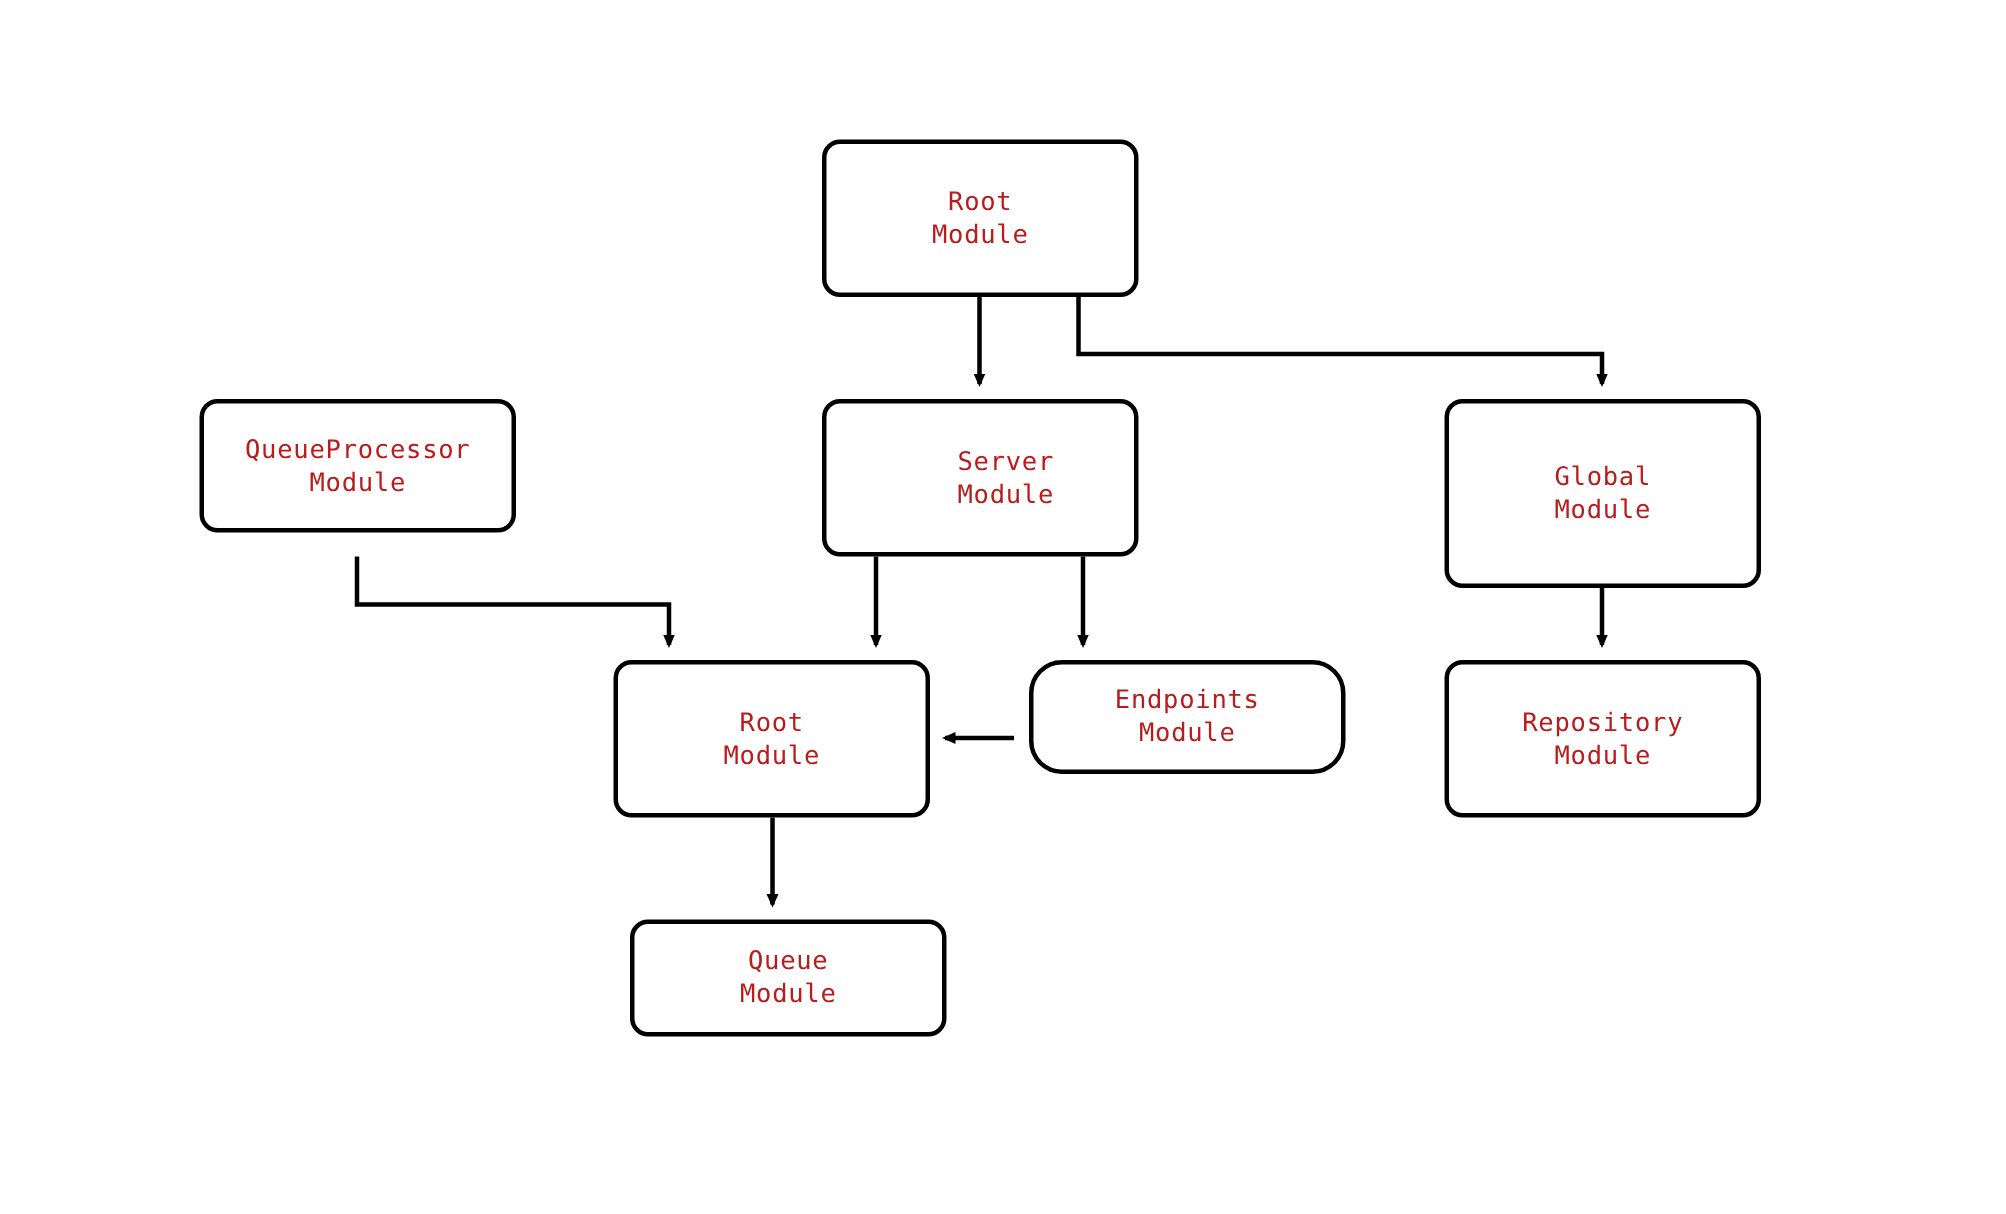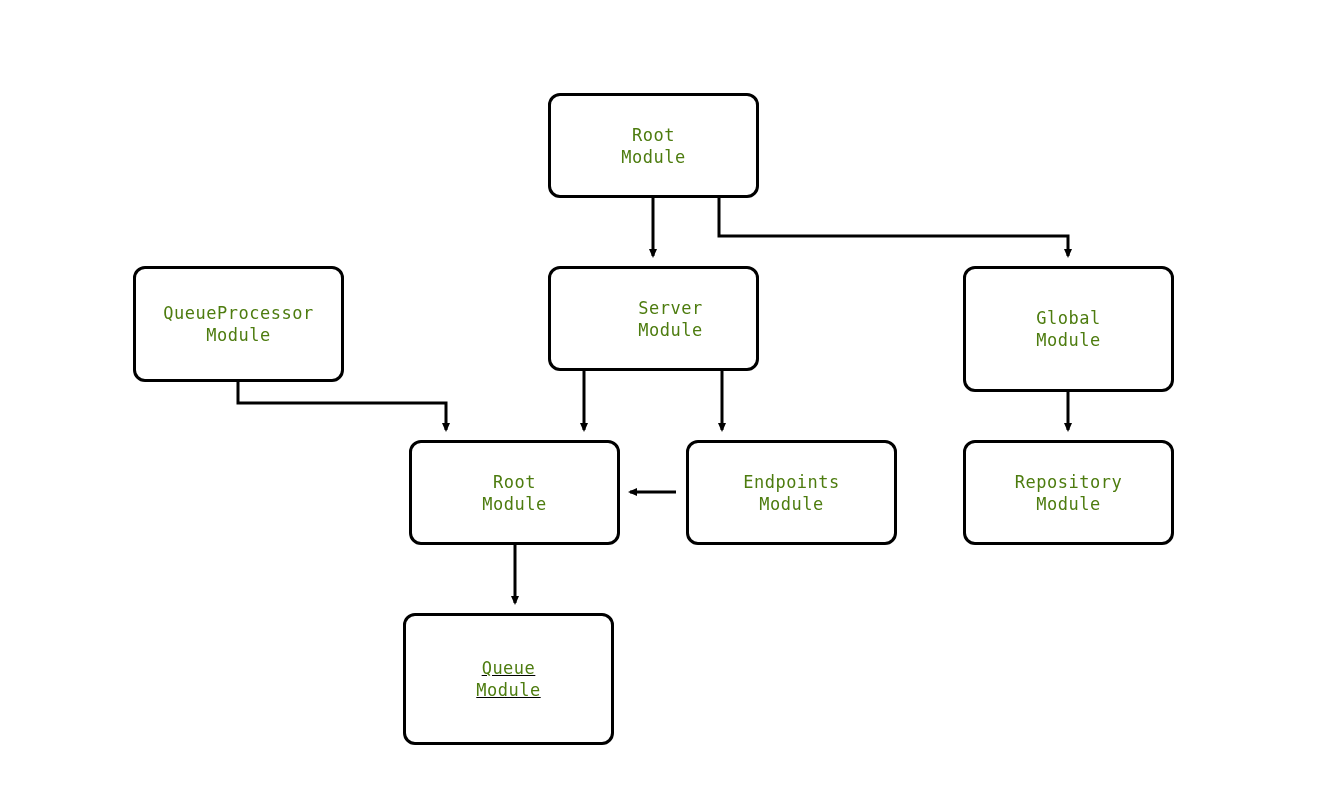--- a/index.html
+++ b/index.html
@@ -31,21 +31,21 @@
     background: #ffffff;
     display: flex;
     align-items: center;
     justify-content: center;
     text-align: center;
   }
   .node-label {
     font-family: "DejaVu Sans Mono", monospace;
     font-size: 17px;
     line-height: 22px;
-    color: #4d7c0f;
+    color: #b91c1c;
     white-space: pre-line;
     letter-spacing: 0.5px;
   }
 </style>
 </head>
 <body>
 
 <div id="canvas">
 
   <svg class="edges" viewBox="0 0 1337 809">
@@ -64,43 +64,43 @@
         <path d="M 1068 371 L 1068 430" marker-end="url(#arrow)"></path>
         <path d="M 515 545 L 515 603" marker-end="url(#arrow)"></path>
       </g>
   </svg>
 
   <div id="node-layer">
       <div class="node" style="left: 548px; top: 93px; width: 211px; height: 105px;">
         <span class="node-label">Root
 Module</span>
       </div>
-      <div class="node" style="left: 133px; top: 266px; width: 211px; height: 116px;">
+      <div class="node" style="left: 133px; top: 266px; width: 211px; height: 89px;">
         <span class="node-label">QueueProcessor
 Module</span>
       </div>
       <div class="node" style="left: 548px; top: 266px; width: 211px; height: 105px; padding-left: 34px;">
         <span class="node-label">Server
 Module</span>
       </div>
       <div class="node" style="left: 963px; top: 266px; width: 211px; height: 126px;">
         <span class="node-label">Global
 Module</span>
       </div>
       <div class="node" style="left: 409px; top: 440px; width: 211px; height: 105px;">
         <span class="node-label">Root
 Module</span>
       </div>
-      <div class="node" style="left: 686px; top: 440px; width: 211px; height: 105px;">
+      <div class="node" style="left: 686px; top: 440px; width: 211px; height: 76px; border-radius: 22px;">
         <span class="node-label">Endpoints
 Module</span>
       </div>
       <div class="node" style="left: 963px; top: 440px; width: 211px; height: 105px;">
         <span class="node-label">Repository
 Module</span>
       </div>
-      <div class="node" style="left: 403px; top: 613px; width: 211px; height: 132px; text-decoration: underline;">
+      <div class="node" style="left: 420px; top: 613px; width: 211px; height: 78px;">
         <span class="node-label">Queue
 Module</span>
       </div>
     </div>
 
 </div>
 
 </body></html>

